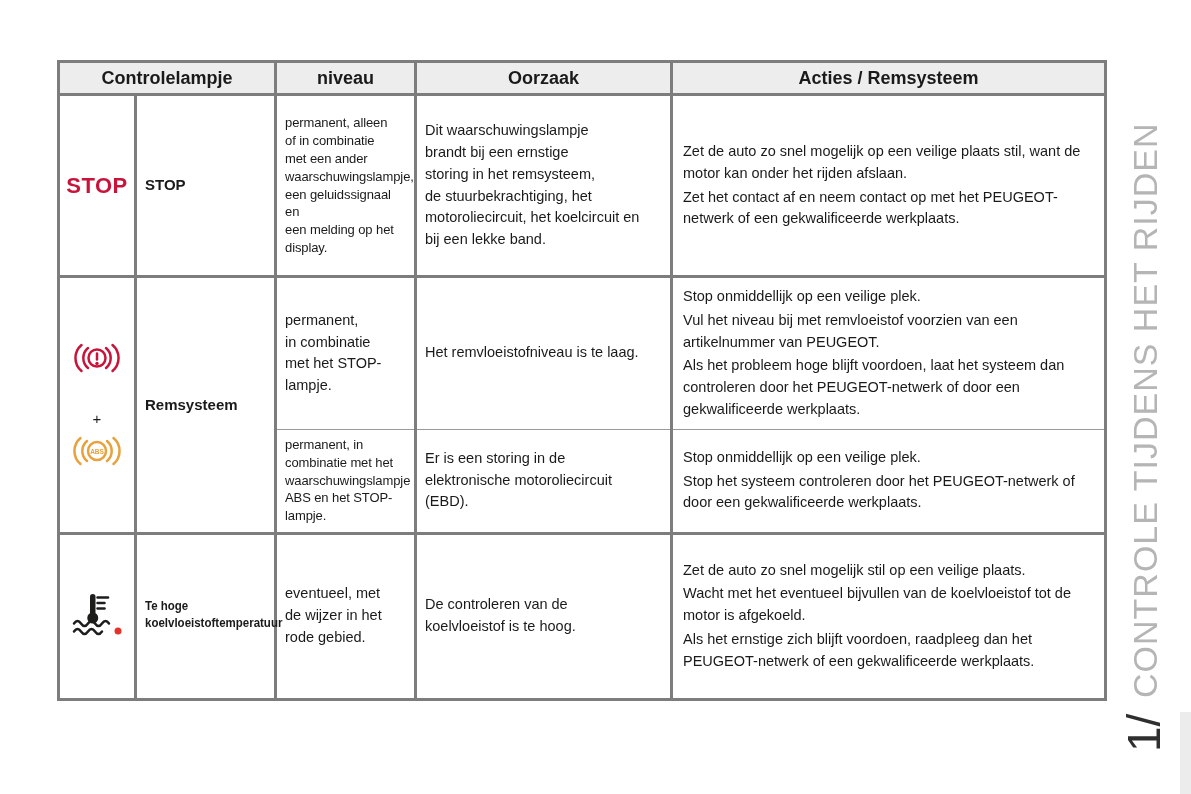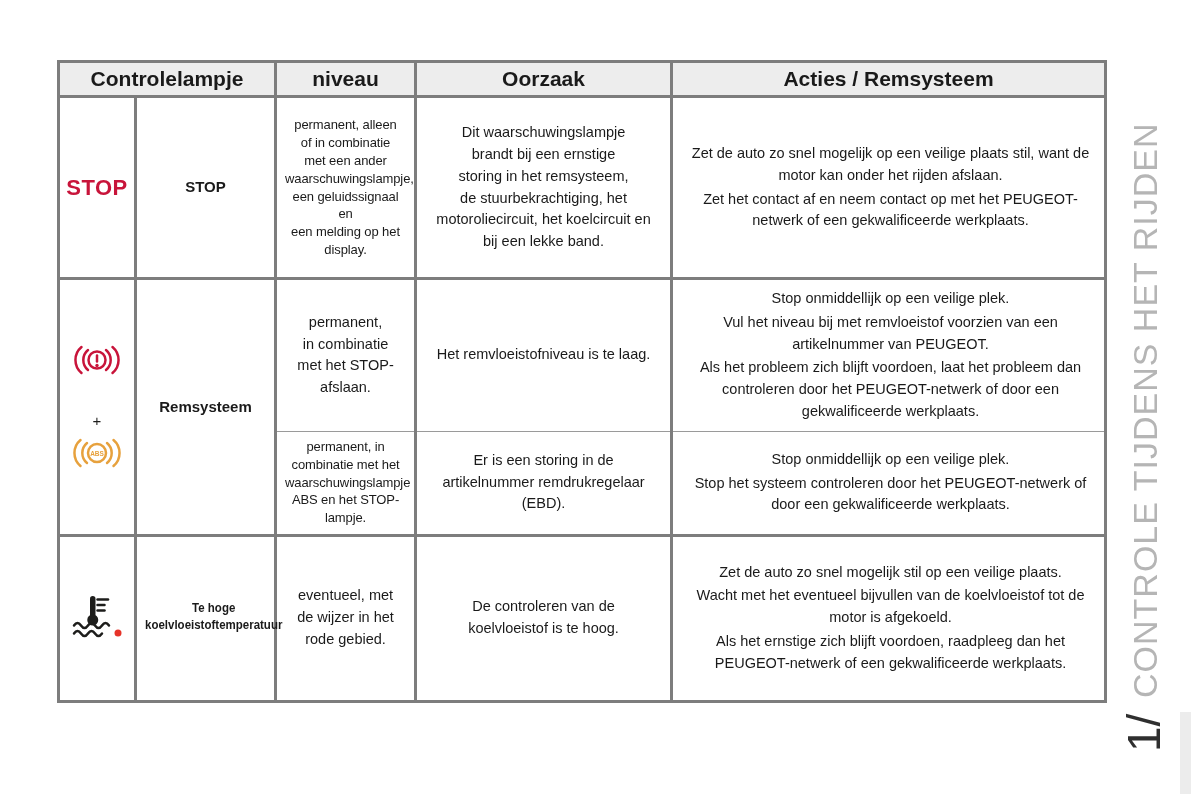--- a/index.html
+++ b/index.html
@@ -21,24 +21,24 @@
   table.warning-table{
     position:absolute;left:57px;top:60px;
     border-collapse:collapse;table-layout:fixed;width:1047px;
   }
   table.warning-table th, table.warning-table td{
     border:3px solid var(--border-gray);
     vertical-align:middle;
   }
   table.warning-table th{
     background:var(--header-bg);
-    font-size:21px;font-weight:bold;text-align:center;
+    font-size:18px;font-weight:bold;text-align:center;
     height:33px;padding:4px 6px;
   }
-  td{font-size:14.5px;line-height:1.5;padding:6px 8px;text-align:center;}
+  td{font-size:14.5px;line-height:1.5;padding:6px 8px;}
   td.icon-cell{text-align:center;padding:4px 2px;}
   td.label-cell{font-weight:bold;font-size:15px;padding-left:8px;}
   td.label-cell .condensed-label{
     display:inline-block;font-size:12.5px;line-height:1.35;
     transform:scaleX(0.92);transform-origin:left center;white-space:pre-line;
   }
   .pre{white-space:pre-line;}
   td.brandt-cond{font-size:13px;line-height:1.38;letter-spacing:-0.1px;}
   td.acties-cell{padding-left:10px;padding-right:6px;}
   td.acties-cell p{margin:2px 0;line-height:1.5;}
@@ -143,36 +143,36 @@
                 <path d="M 83 4 A 34 34 0 0 1 83 56"></path>
               </g>
               <text x="50" y="35" text-anchor="middle" font-size="13" font-weight="bold" font-family="Liberation Sans, sans-serif" fill="var(--abs-orange)">ABS</text>
             </svg>
           </div>
         </td>
         <td class="label-cell" rowspan="2">Remsysteem</td>
         <td class="pre thin-bottom">permanent,
 in combinatie
 met het STOP-
-afslaan.</td>
+lampje.</td>
         <td class="thin-bottom">Het remvloeistofniveau is te laag.</td>
         <td class="acties-cell thin-bottom">
           <p>Stop onmiddellijk op een veilige plek.</p>
           <p>Vul het niveau bij met remvloeistof voorzien van een artikelnummer van PEUGEOT.</p>
-          <p>Als het probleem zich blijft voordoen, laat het probleem dan controleren door het PEUGEOT-netwerk of door een gekwalificeerde werkplaats.</p>
+          <p>Als het probleem hoge blijft voordoen, laat het systeem dan controleren door het PEUGEOT-netwerk of door een gekwalificeerde werkplaats.</p>
         </td>
       </tr>
       <tr class="r2b">
         <td class="brandt-cond pre thin-top">permanent, in
 combinatie met het
 waarschuwingslampje
 ABS en het STOP-
 lampje.</td>
         <td class="pre thin-top">Er is een storing in de
-artikelnummer remdrukregelaar
+elektronische motoroliecircuit
 (EBD).</td>
         <td class="acties-cell thin-top">
           <p>Stop onmiddellijk op een veilige plek.</p>
           <p>Stop het systeem controleren door het PEUGEOT-netwerk of door een gekwalificeerde werkplaats.</p>
         </td>
       </tr>
 
       <tr class="r3">
         <td class="icon-cell">
           <svg width="54" height="46" viewBox="0 0 108 92">

